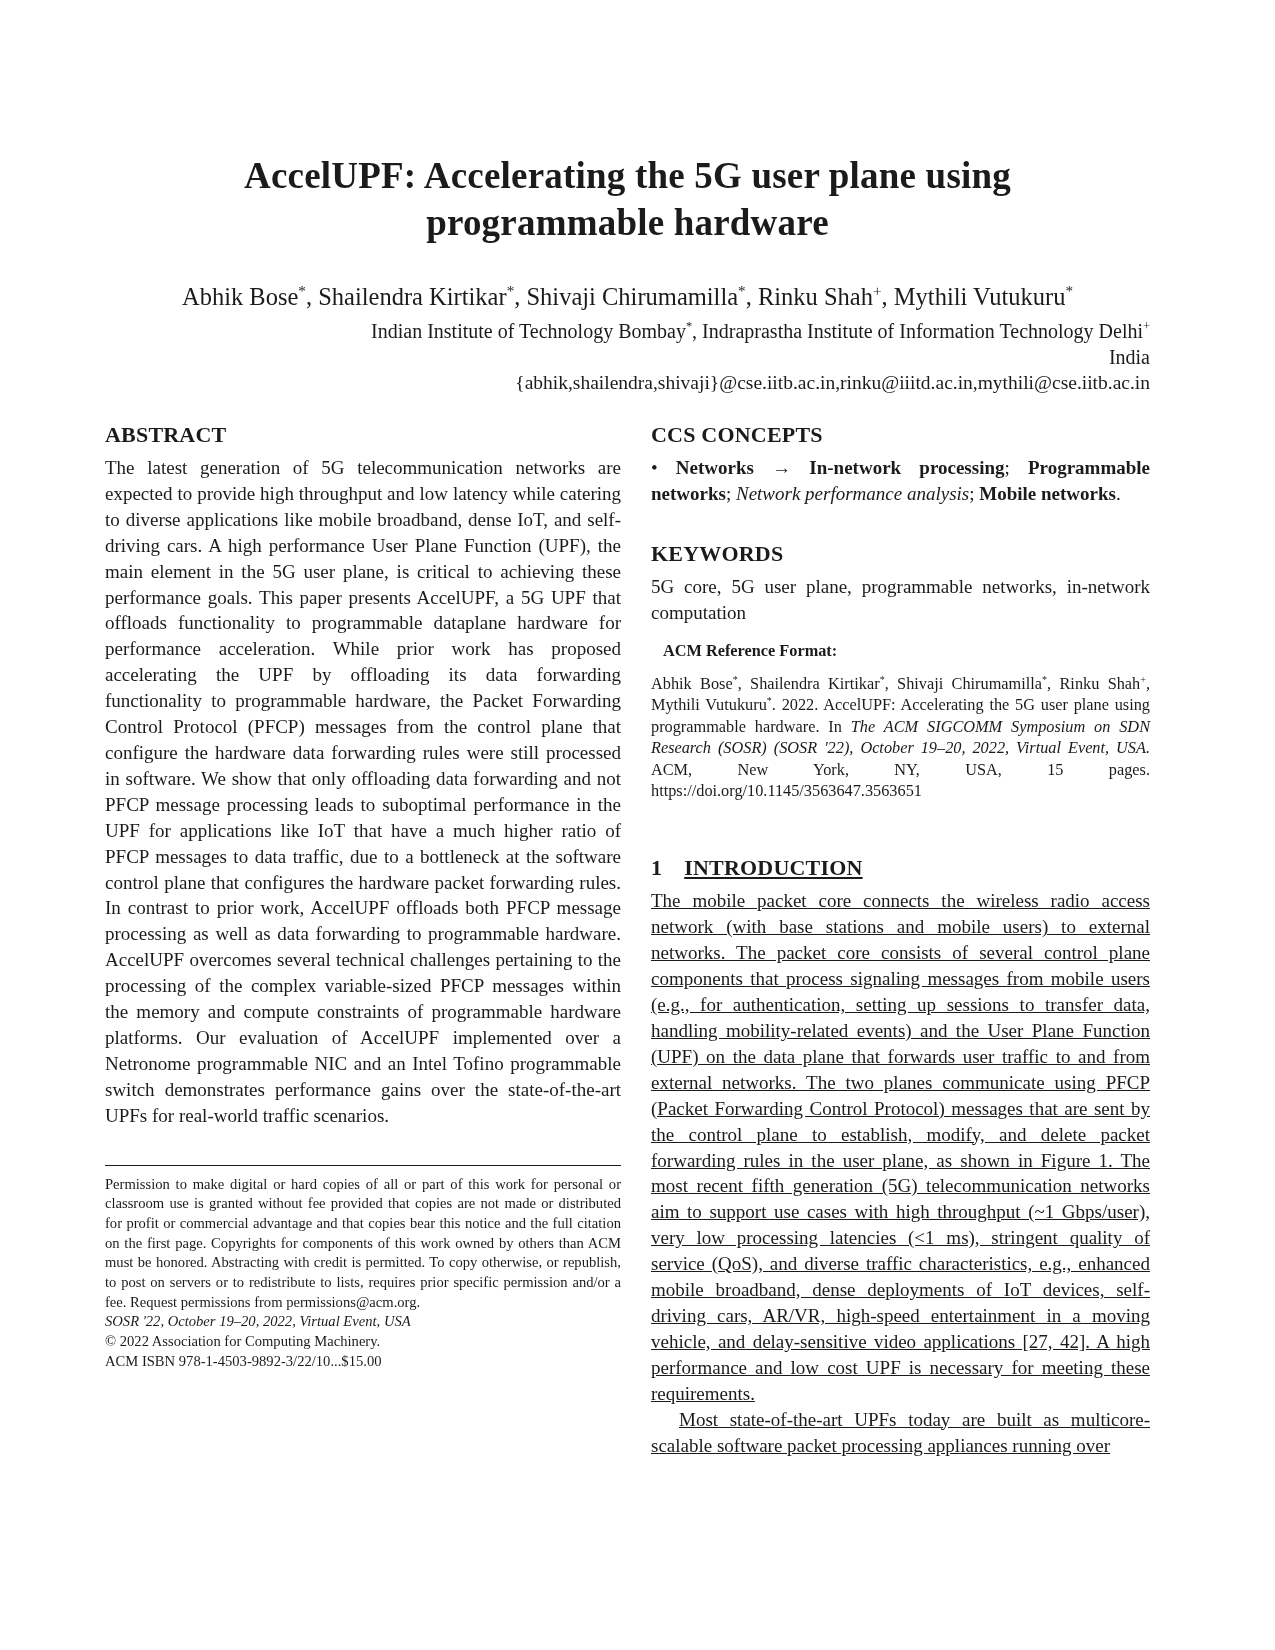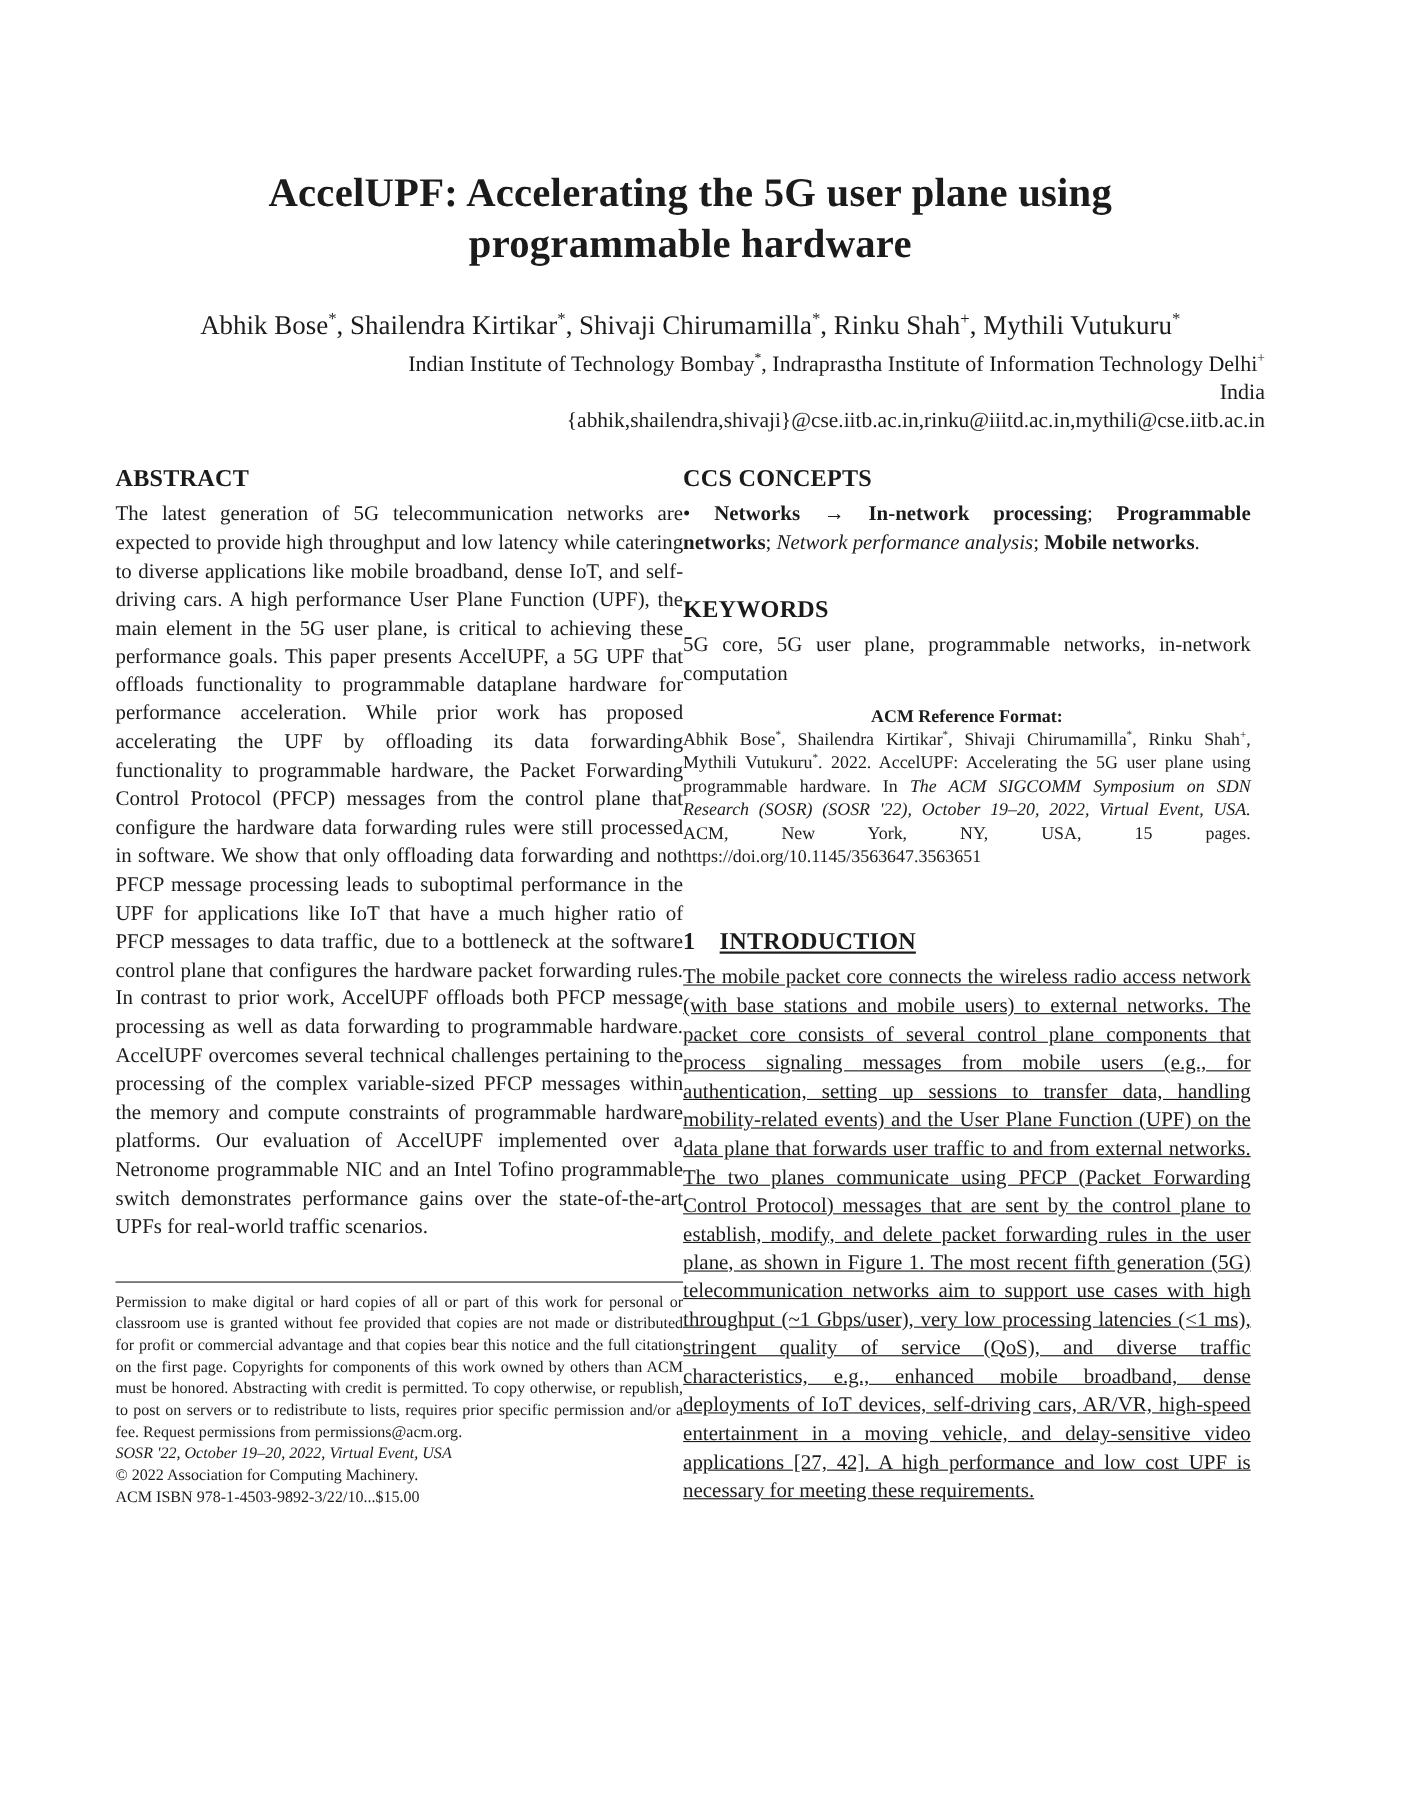--- a/index.html
+++ b/index.html
@@ -34,21 +34,21 @@
   }
   .affiliation, .country, .emails {
     text-align: right;
     font-size: 20px;
     line-height: 26px;
     margin: 0 auto;
   }
   .affiliation { margin-top: 5px; }
   .emails { font-size: 19.5px; }
   sup { font-size: 62%; line-height: 0; }
-  .columns { display: flex; margin-top: 26px; }
+  .columns { display: flex; gap: 30px; margin-top: 26px; }
   .col { width: 516px; box-sizing: border-box; }
   h2.sec-head {
     font-size: 22px;
     font-weight: bold;
     line-height: 26px;
     margin: 0 0 7px 0;
     letter-spacing: 0.2px;
   }
   .sec-num { display: inline-block; margin-right: 22px; }
   p.body-text {
@@ -78,22 +78,21 @@
     font-size: 14.6px;
     line-height: 19.7px;
     margin: 0;
   }
   .italic { font-style: italic; }
   .bold { font-weight: bold; }
   .ref-head {
     font-size: 16.3px;
     font-weight: bold;
     line-height: 21.4px;
-    margin: 0;
-    text-align: center;
+    margin: 12px;
   }
   .ref-text {
     font-size: 16.3px;
     line-height: 21.4px;
     text-align: justify;
     margin: 0;
     word-break: break-word;
   }
   a.plain { color: inherit; text-decoration: none; }
 </style>
@@ -141,17 +140,18 @@
       </section>
 
       <section class="gap-ref">
         <p class="ref-head">ACM Reference Format:</p>
         <p class="ref-text"><span>Abhik Bose</span><sup>*</sup><span>, Shailendra Kirtikar</span><sup>*</sup><span>, Shivaji Chirumamilla</span><sup>*</sup><span>, Rinku Shah</span><sup>+</sup><span>, Mythili Vutukuru</span><sup>*</sup><span>. 2022. AccelUPF: Accelerating the 5G user plane using programmable hardware. In </span><span class="italic">The ACM SIGCOMM Symposium on SDN Research (SOSR) (SOSR '22), October 19–20, 2022, Virtual Event, USA.</span><span> ACM, New York, NY, USA, 15 pages. https://doi.org/10.1145/3563647.3563651</span></p>
       </section>
 
       <section class="gap-intro">
         <h2 class="sec-head"><span class="sec-num">1</span><span>INTRODUCTION</span></h2>
         <p class="body-text">The mobile packet core connects the wireless radio access network (with base stations and mobile users) to external networks. The packet core consists of several control plane components that process signaling messages from mobile users (e.g., for authentication, setting up sessions to transfer data, handling mobility-related events) and the User Plane Function (UPF) on the data plane that forwards user traffic to and from external networks. The two planes communicate using PFCP (Packet Forwarding Control Protocol) messages that are sent by the control plane to establish, modify, and delete packet forwarding rules in the user plane, as shown in Figure 1. The most recent fifth generation (5G) telecommunication networks aim to support use cases with high throughput (~1 Gbps/user), very low processing latencies (&lt;1 ms), stringent quality of service (QoS), and diverse traffic characteristics, e.g., enhanced mobile broadband, dense deployments of IoT devices, self-driving cars, AR/VR, high-speed entertainment in a moving vehicle, and delay-sensitive video applications [27, 42]. A high performance and low cost UPF is necessary for meeting these requirements.</p>
+        <p class="body-text indent">Most state-of-the-art UPFs today are built as multicore-scalable software packet processing appliances running over</p>
       </section>
     </div>
 
   </div>
 </div>
 
 </body></html>

